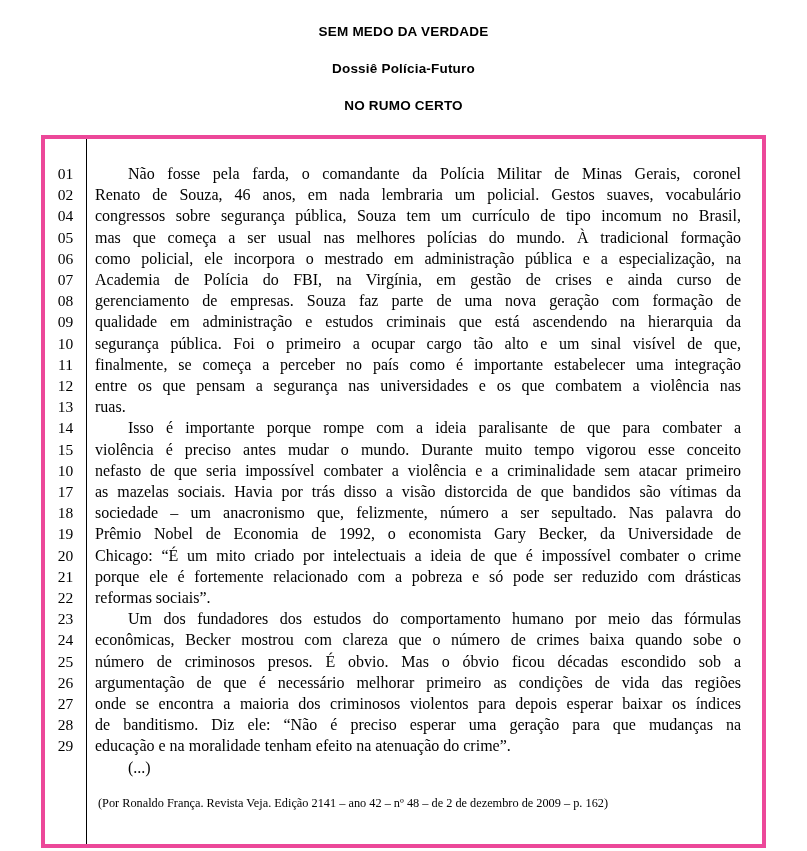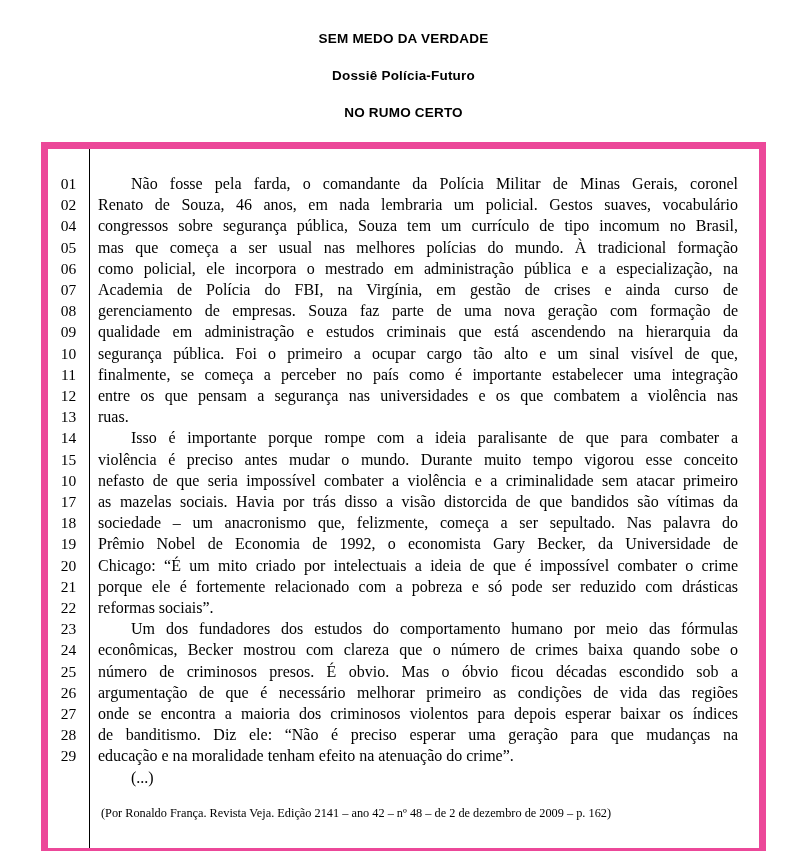--- a/index.html
+++ b/index.html
@@ -1,27 +1,27 @@
 <!DOCTYPE html>
 <html><head>
 <meta charset="utf-8">
 <style>
   html,body { margin:0; padding:0; background:#ffffff; }
   .page {
     position:relative; width:807px; height:851px; background:#ffffff; color:#000;
     overflow:hidden;
   }
   .headings {
-    padding-top:31px; text-align:center;
+    padding-top:24px; text-align:center;
     font-family:"Liberation Sans", sans-serif; font-weight:bold; font-size:13.5px;
   }
   .heading { line-height:16px; margin-bottom:21px; letter-spacing:0.2px; }
   .passage-box {
     position:relative; margin:1px 41px 0 41px; height:713px;
-    border:7px solid #ec4899; box-sizing:border-box;
+    border:4px solid #ec4899; box-sizing:border-box;
     font-family:"Liberation Serif", "DejaVu Serif", serif;
     background:#ffffff;
   }
   .gutter-divider {
     position:absolute; top:0; bottom:0; left:41px; width:1px; background:#000;
   }
   .lines { padding-top:24px; }
   .line { display:flex; line-height:21.2px; font-size:16px; }
   .num {
     flex:0 0 41px; width:41px; text-align:center; font-size:15.5px;
@@ -111,21 +111,21 @@
         <div class="line">
           <span class="num">10</span>
           <span class="txt">nefasto de que seria impossível combater a violência e a criminalidade sem atacar primeiro</span>
         </div>
         <div class="line">
           <span class="num">17</span>
           <span class="txt">as mazelas sociais. Havia por trás disso a visão distorcida de que bandidos são vítimas da</span>
         </div>
         <div class="line">
           <span class="num">18</span>
-          <span class="txt">sociedade – um anacronismo que, felizmente, começa a ser sepultado. Nas palavra do</span>
+          <span class="txt">sociedade – um anacronismo que, felizmente, número a ser sepultado. Nas palavra do</span>
         </div>
         <div class="line">
           <span class="num">19</span>
           <span class="txt">Prêmio Nobel de Economia de 1992, o economista Gary Becker, da Universidade de</span>
         </div>
         <div class="line">
           <span class="num">20</span>
           <span class="txt">Chicago: “É um mito criado por intelectuais a ideia de que é impossível combater o crime</span>
         </div>
         <div class="line">

